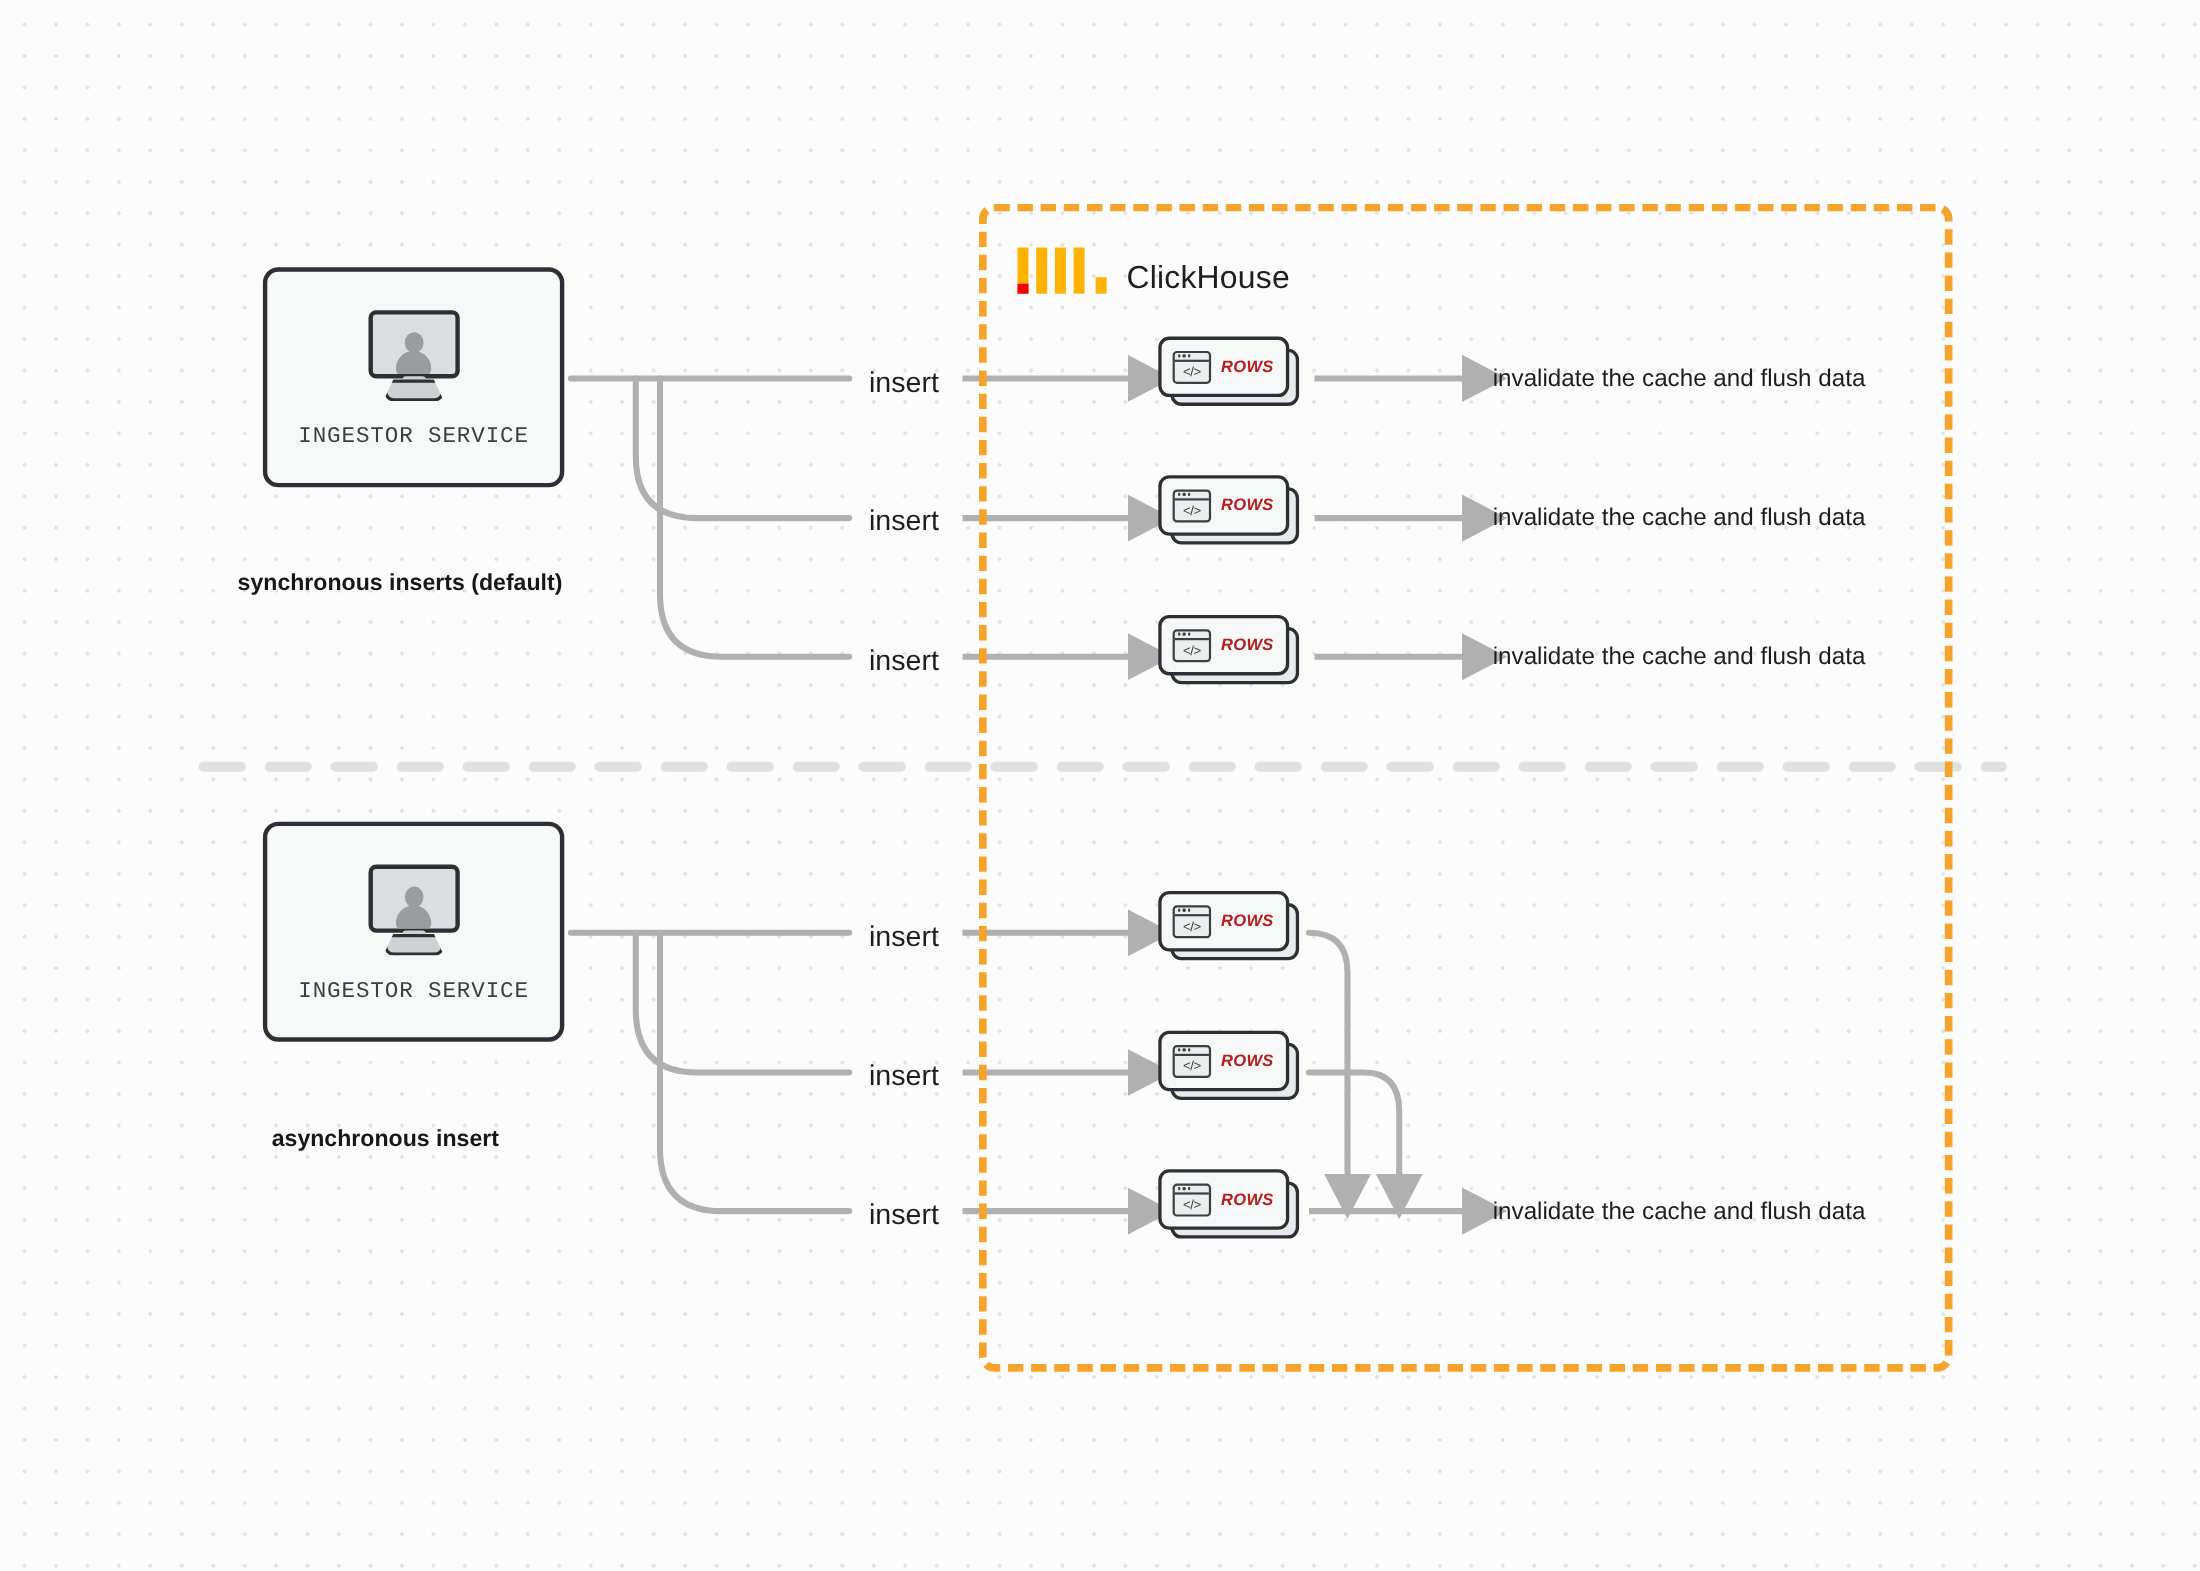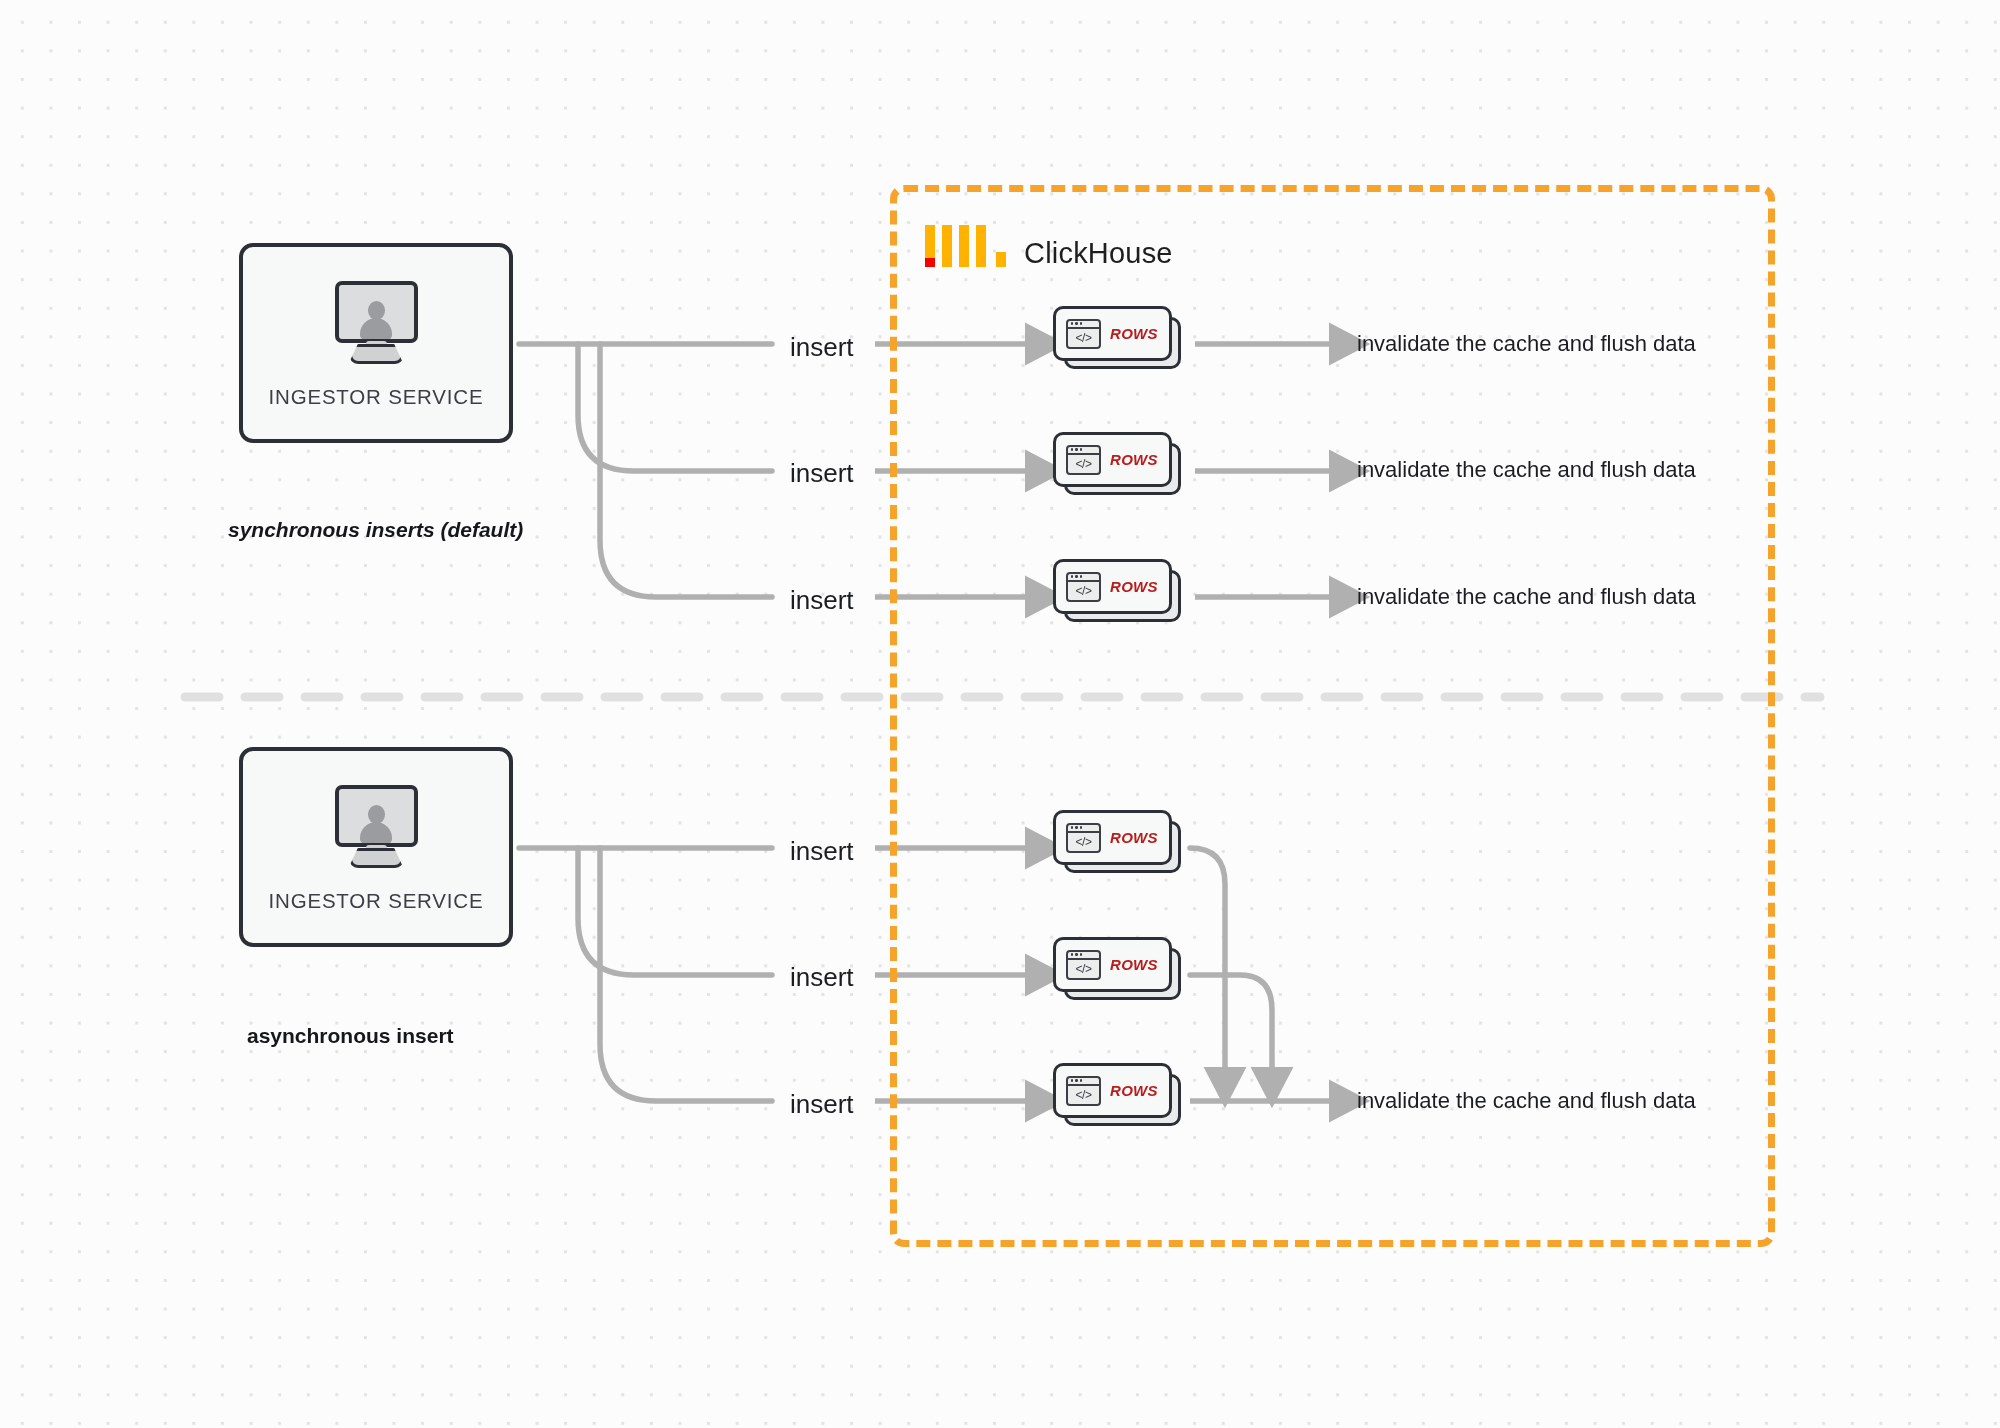--- a/index.html
+++ b/index.html
@@ -143,20 +143,21 @@
     border-radius: 6px 6px 9px 9px;
     box-sizing: border-box;
     clip-path: polygon(17% 0, 83% 0, 100% 100%, 0 100%);
   }
   .ingestor-label {
     margin-top: 20px;
     font-size: 20.5px;
     color: #3b3f45;
     letter-spacing: 0.8px;
     white-space: nowrap;
+    font-family: Liberation Mono, monospace;
   }
 
   
   .section-caption {
     position: absolute;
     font-size: 21px;
     font-weight: bold;
     color: #15171a;
     white-space: nowrap;
   }
@@ -323,21 +324,21 @@
           <span class="head"></span>
           <span class="body"></span>
         </div>
       </div>
       <div class="neck"></div>
       <div class="base"></div>
     </div>
     <div class="ingestor-label">INGESTOR SERVICE</div>
   </div>
 
-  <div class="section-caption" style="left:228px; top:518px;font-style:italic;">synchronous inserts (default)</div>
+  <div class="section-caption" style="left:216px; top:518px;">synchronous inserts (default)</div>
 
   <div class="edge-label" style="left:790px; top:332px;">insert</div>
   <div class="edge-label" style="left:790px; top:458px;">insert</div>
   <div class="edge-label" style="left:790px; top:585px;">insert</div>
 
   <div class="rows-card" style="left:1053px; top:306px;">
     <div class="shadow2"></div>
     <div class="face">
       <div class="code-icon">
         <div class="titlebar">

